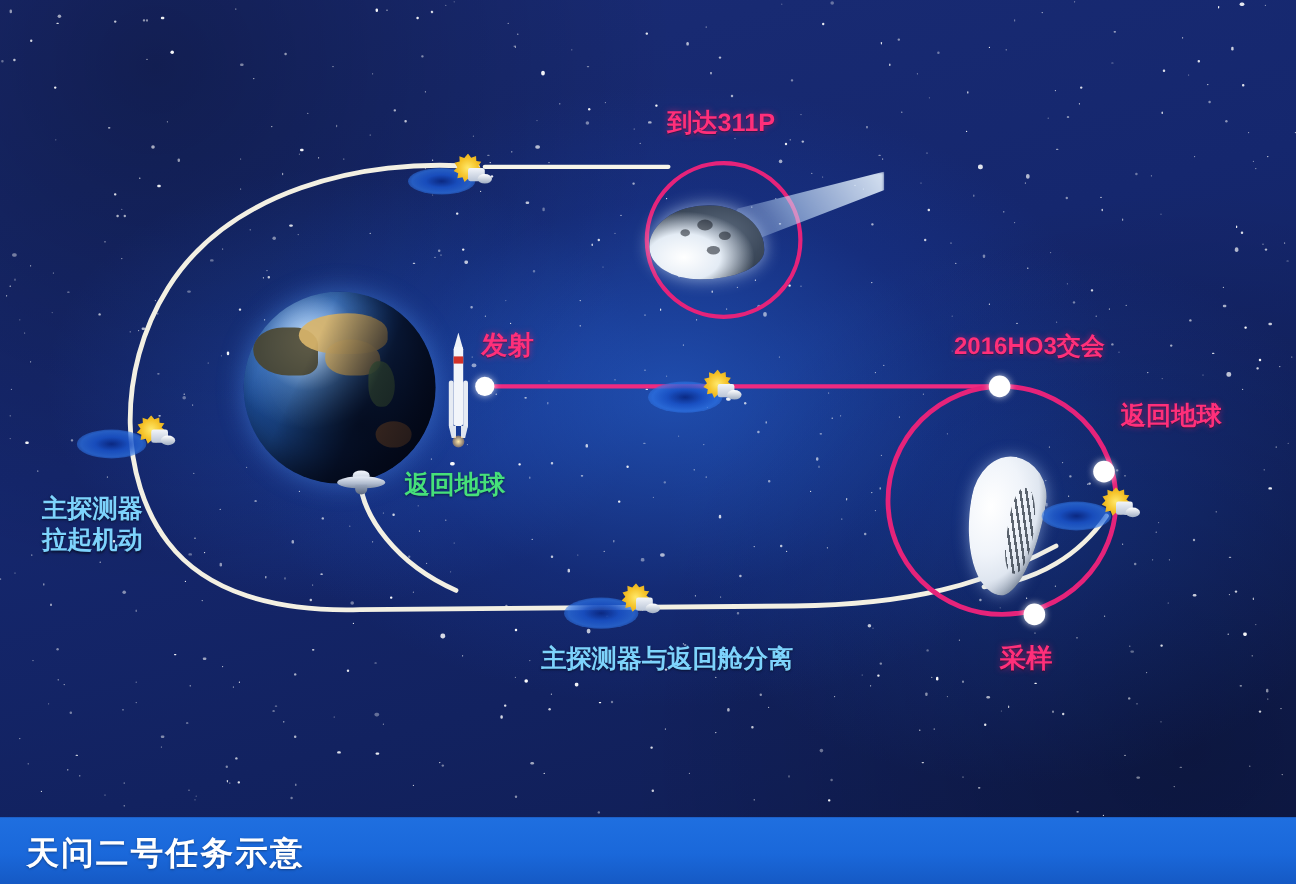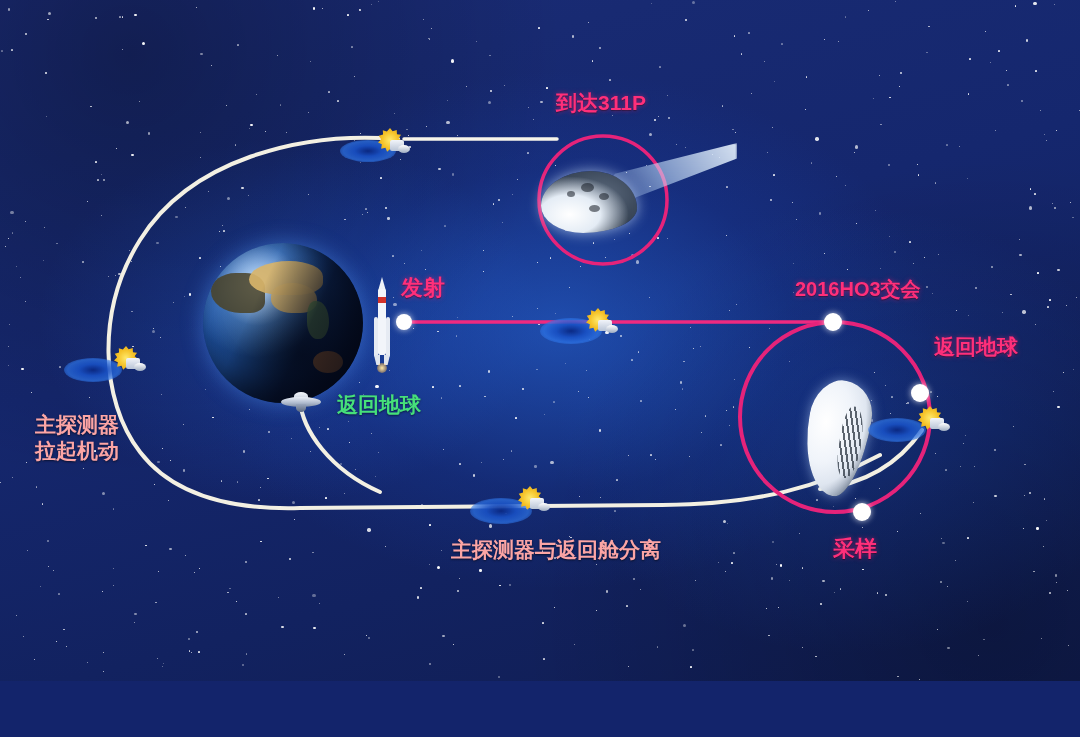--- a/index.html
+++ b/index.html
@@ -33,21 +33,21 @@
   }
   .banner-title{
     position:absolute;left:22px;top:12px;
     color:#ffffff;font-size:27px;font-weight:bold;letter-spacing:2px;
     text-shadow:0 1px 2px rgba(0,0,0,.35);
   }
 
   
   .lbl{position:absolute;font-weight:bold;white-space:pre;line-height:1.22;}
   .lbl-pink{color:#ff2f7a;text-shadow:0 0 5px rgba(255,30,110,.55),0 1px 1px rgba(0,0,0,.45);}
-  .lbl-yellow{color:#fca5a5;text-shadow:0 1px 2px rgba(0,0,0,.55);}
+  .lbl-yellow{color:#7dd3fc;text-shadow:0 1px 2px rgba(0,0,0,.55);}
   .lbl-green{color:#46e07a;text-shadow:0 1px 2px rgba(0,0,0,.5);}
 
   
   svg.paths{position:absolute;left:0;top:0;width:1080px;height:681px;overflow:visible;}
 
   
   .earth{
     position:absolute;left:203px;top:243px;width:160px;height:160px;border-radius:50%;
     background:
       radial-gradient(circle at 34% 26%, #cfe7ff 0%, rgba(150,200,255,.25) 26%, rgba(0,0,0,0) 46%),
@@ -864,14 +864,17 @@
       <div class="lbl lbl-pink" style="left:556px;top:90px;font-size:21px;">到达311P</div>
       <div class="lbl lbl-pink" style="left:401px;top:275px;font-size:22px;">发射</div>
       <div class="lbl lbl-pink" style="left:795px;top:277px;font-size:20px;">2016HO3交会</div>
       <div class="lbl lbl-pink" style="left:934px;top:334px;font-size:21px;">返回地球</div>
       <div class="lbl lbl-pink" style="left:833px;top:536px;font-size:22px;">采样</div>
       <div class="lbl lbl-green" style="left:337px;top:392px;font-size:21px;">返回地球</div>
       <div class="lbl lbl-yellow" style="left:35px;top:412px;font-size:21px;">主探测器<br>拉起机动</div>
       <div class="lbl lbl-yellow" style="left:451px;top:537px;font-size:21px;">主探测器与返回舱分离</div>
     </div>
 
+  <div class="banner">
+    <div class="banner-title">天问二号任务示意</div>
+  </div>
 
 </div>
 
 </body></html>

